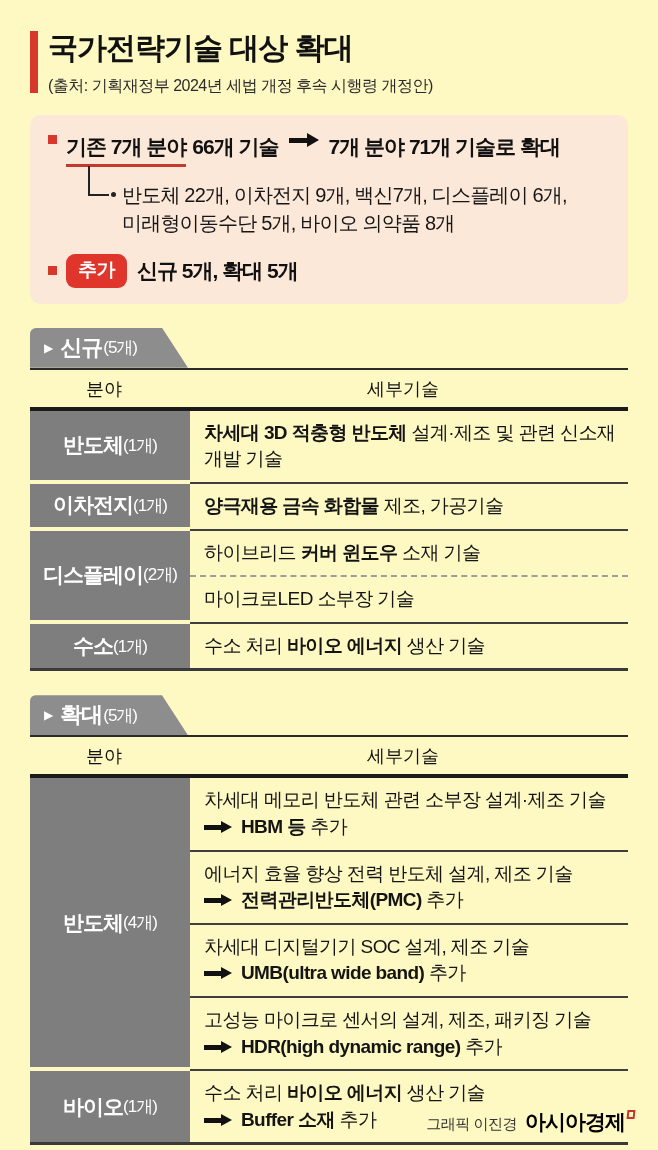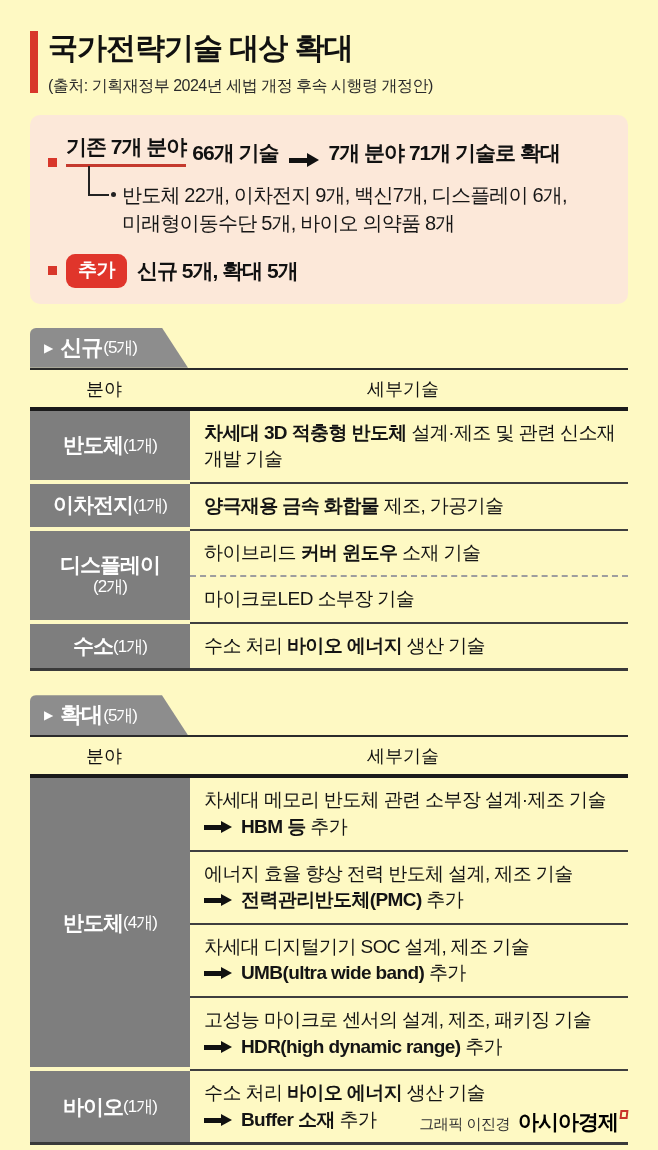--- a/index.html
+++ b/index.html
@@ -10,21 +10,21 @@
 
   
   .hdr { position:relative; margin-top:28px; padding-left:18px; }
   .hdr-bar { position:absolute; left:0; top:3px; width:8px; height:62px; background:#d8372b; }
   .hdr h1 { font-size:30px; font-weight:bold; letter-spacing:-1px; color:#111; }
   .hdr p { margin-top:7px; font-size:16px; color:#2b2b2b; letter-spacing:-0.5px; }
 
   
   .summary { margin-top:18px; background:#fce8d9; border-radius:10px; padding:18px 18px 16px 18px; }
   .sq { display:inline-block; width:9px; height:9px; background:#d8372b; flex:0 0 auto; }
-  .sline1 { display:flex; align-items:flex-end; }
+  .sline1 { display:flex; align-items:flex-start; }
   .sline1 .sq { margin-right:9px; margin-top:2px; }
   .t.bold { font-weight:bold; font-size:21px; letter-spacing:-1px; color:#111; }
   .underlined { border-bottom:3px solid #c53a2e; padding-bottom:3px; }
   .mid { margin-left:6px; }
   .arrow-icon { display:inline-block; position:relative; width:30px; height:14px; flex:0 0 auto; }
   .arrow-icon::before { content:""; position:absolute; left:0; top:5px; width:19px; height:5px; background:#111; }
   .arrow-icon::after { content:""; position:absolute; right:0; top:0; width:0; height:0;
       border-left:12px solid #111; border-top:7px solid transparent; border-bottom:7px solid transparent; }
   .sline1 .arrow-icon { margin:0 10px; }
   .sdetail { position:relative; margin:14px 0 0 74px; font-size:20px; letter-spacing:-0.8px; line-height:1.42; color:#161616; }
@@ -45,36 +45,36 @@
   .tab .tlabel { font-size:22px; font-weight:bold; letter-spacing:-1px; }
   .tab .tcount { font-size:17px; letter-spacing:-1px; margin-left:1px; }
   .thead { display:flex; border-top:2px solid #2b2b2b; border-bottom:4px solid #1b1b1b; }
   .thead .c1 { width:148px; text-align:center; font-size:18px; padding:7px 0 6px 0; color:#111; }
   .thead .c2 { flex:1; text-align:center; font-size:18px; padding:7px 0 6px 0; color:#111; }
   .tbl { border-bottom:3px solid #3a3a3a; }
   .block { display:flex; align-items:stretch; }
   .cat { width:160px; background:#7e7e7e; color:#fff; display:flex; align-items:center; justify-content:center;
       margin-bottom:4px; text-align:center; flex:0 0 auto; }
   .block:last-child .cat { margin-bottom:0; }
-  .cat.twoline { flex-direction:column; line-height:1.15; }
+  .cat.twoline { flex-direction:row; line-height:1.15; }
   .cat-name { font-size:21px; font-weight:bold; letter-spacing:-1px; }
   .cat-count { font-size:17px; letter-spacing:-1px; }
   .items { flex:1; display:flex; flex-direction:column; }
   .item { flex:1; display:flex; flex-direction:column; justify-content:center;
       padding:9px 4px 9px 14px; border-bottom:2px solid #3f3f3f;
       font-size:19px; letter-spacing:-0.6px; line-height:1.4; color:#141414; }
   .item.dashed { border-bottom:2px dashed #9e9e9e; }
   .block:last-child .item:last-child { border-bottom:none; }
   .item .seg-b { font-weight:bold; }
   .item .arrow-icon { width:28px; height:13px; margin-right:9px; vertical-align:-1px; }
   .item .arrow-icon::before { top:4px; width:18px; height:5px; }
   .item .arrow-icon::after { border-left:11px solid #111; border-top:6.5px solid transparent; border-bottom:6.5px solid transparent; }
 
   
-  .ftr { position:absolute; right:30px; bottom:14px; display:flex; align-items:baseline; }
+  .ftr { position:absolute; right:23px; bottom:14px; display:flex; align-items:baseline; }
   .ftr .credit { font-size:15px; color:#333; letter-spacing:-0.5px; margin-right:8px; }
   .ftr .brand { font-size:21px; font-weight:bold; color:#000; letter-spacing:-1px; }
   .logo-mark { display:inline-block; width:8px; height:9px; border:2px solid #c9342b;
       margin-left:2px; transform:translateY(-10px) skewX(-6deg); }
 </style>
 </head>
 <body>
 
 <div class="page">
   <div class="inner">

